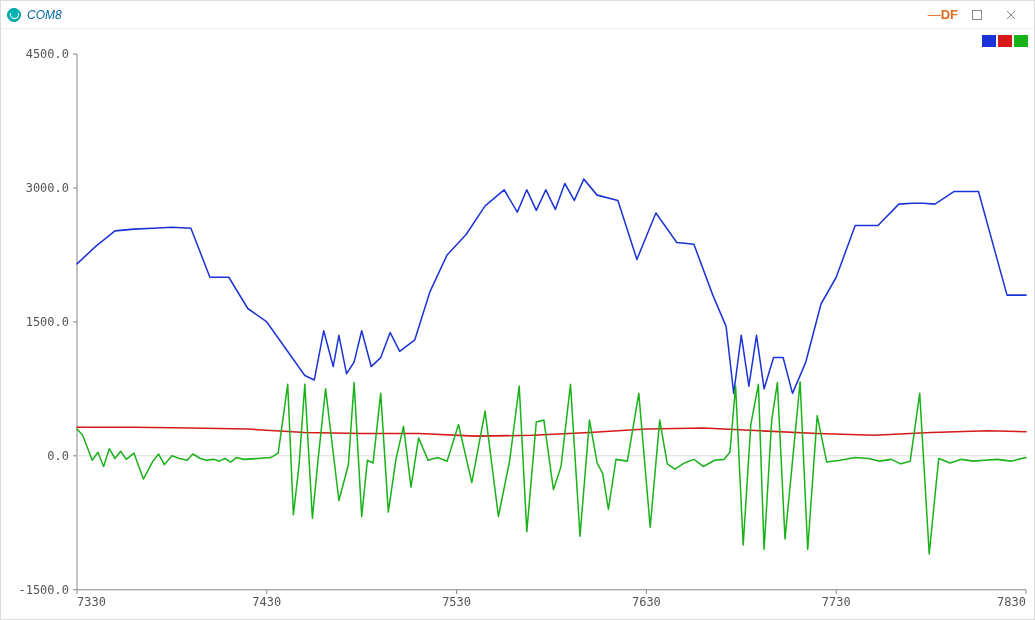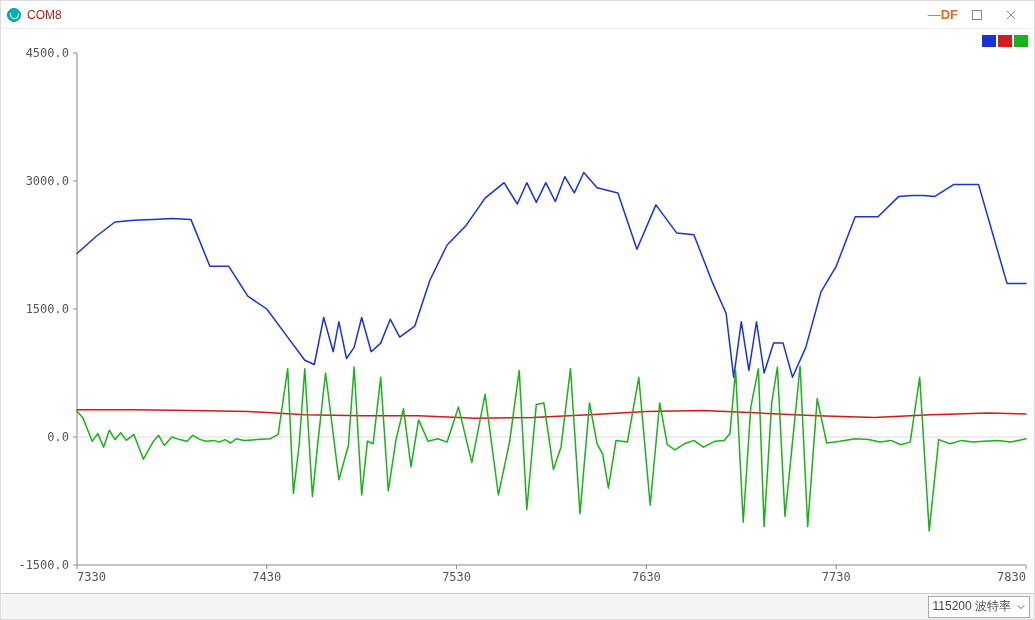--- a/index.html
+++ b/index.html
@@ -48,21 +48,22 @@
     position: absolute;
     width: 7px;
     height: 5px;
     border: 1px solid #fff;
     border-top: none;
     border-radius: 0 0 6px 6px;
     bottom: 2px;
   }
   .titlebar .title {
     flex: 0 0 auto;
-    color: #b91c1c;
+    color: #0369a1;
+    font-style: italic;
   }
   .titlebar .spacer { flex: 1 1 auto; }
   .titlebar .df {
     font-weight: bold;
     font-size: 13px;
     color: #e06a1f;
     margin-right: 2px;
   }
   .titlebar .df .dash { color:#e06a1f; font-weight: normal; }
   .win-btn {
@@ -180,24 +181,14 @@
           <line x1="76" y1="408" x2="1025" y2="408" stroke="#ddd" stroke-width="1"></line>
         </g>
       <g id="lines">
           <path d="M76.0 224.5 L95.0 207.5 L114.0 193.0 L132.9 191.3 L151.9 190.4 L170.9 189.5 L189.9 190.4 L208.9 237.3 L227.8 237.3 L246.8 267.2 L265.8 280.0 L284.8 305.6 L303.8 331.2 L313.3 335.5 L322.7 288.5 L332.2 322.7 L337.9 292.8 L345.5 329.5 L353.1 318.4 L360.7 288.5 L370.2 322.7 L379.7 314.1 L389.2 290.2 L398.7 308.2 L413.8 297.1 L429.0 251.0 L446.1 216.0 L465.1 196.4 L484.1 169.1 L503.1 153.7 L516.3 175.0 L525.8 153.7 L535.3 173.3 L544.8 153.7 L554.3 172.5 L563.8 147.7 L573.3 163.9 L582.8 143.5 L596.1 158.8 L616.9 163.9 L635.9 220.3 L654.9 175.9 L675.8 204.1 L692.9 205.8 L711.8 254.4 L725.1 284.3 L732.7 348.3 L740.3 292.8 L747.9 341.4 L755.5 292.8 L763.1 344.0 L772.6 314.1 L782.1 314.1 L791.5 348.3 L804.8 318.4 L820.0 262.9 L835.2 237.3 L854.2 187.8 L877.0 187.8 L897.8 167.4 L911.1 166.5 L922.5 166.5 L933.9 167.4 L952.9 155.4 L977.5 155.4 L1006.0 254.4 L1025.0 254.4 " fill="none" stroke="#1933d6" stroke-width="1.5" stroke-linejoin="round" stroke-linecap="round"></path>
           <path d="M76.0 380.7 L132.9 380.7 L189.9 381.5 L246.8 382.4 L303.8 385.8 L360.7 386.7 L417.6 386.7 L474.6 389.2 L531.5 388.4 L588.5 385.8 L645.4 382.4 L702.3 381.5 L759.3 384.1 L816.2 386.7 L873.2 388.4 L930.1 385.8 L987.0 384.1 L1025.0 385.0 " fill="none" stroke="#d61919" stroke-width="1.5" stroke-linejoin="round" stroke-linecap="round"></path>
           <path d="M76.0 382.4 L81.7 388.4 L91.2 412.3 L96.9 404.6 L102.6 418.2 L108.3 401.2 L114.0 410.6 L119.7 403.7 L125.3 411.4 L132.9 405.4 L142.4 430.2 L151.9 413.1 L157.6 406.3 L163.3 416.5 L170.9 408.0 L178.5 410.6 L186.1 412.3 L191.8 406.3 L199.4 410.6 L205.1 412.3 L212.7 411.4 L218.3 413.1 L224.0 410.6 L229.7 414.0 L235.4 409.7 L243.0 411.4 L256.3 410.6 L269.6 409.7 L277.2 405.4 L286.7 339.7 L292.4 464.3 L298.1 416.5 L303.8 339.7 L311.4 467.7 L317.0 412.3 L324.6 344.0 L337.9 450.7 L347.4 416.5 L353.1 338.0 L360.7 466.0 L366.4 412.3 L372.1 414.8 L379.7 348.3 L387.3 461.8 L394.9 411.4 L402.5 379.8 L410.0 437.9 L417.6 390.9 L427.1 412.3 L436.6 409.7 L446.1 413.1 L457.5 378.1 L470.8 433.6 L484.1 365.3 L497.4 466.0 L508.7 412.3 L518.2 341.4 L525.8 480.5 L535.3 375.6 L542.9 373.9 L552.4 440.4 L560.0 418.2 L569.5 339.7 L579.0 484.8 L588.5 373.9 L596.1 414.8 L601.7 425.1 L607.4 459.2 L615.0 411.4 L626.4 413.1 L637.8 348.3 L649.2 476.3 L658.7 373.9 L666.3 415.7 L673.9 420.8 L683.4 414.8 L692.9 411.4 L702.3 418.2 L713.7 412.3 L723.2 411.4 L728.9 404.6 L734.6 341.4 L742.2 493.3 L749.8 378.1 L757.4 339.7 L763.1 497.6 L770.7 373.9 L776.4 338.0 L784.0 487.4 L791.5 413.1 L799.1 337.2 L806.7 497.6 L816.2 369.6 L825.7 414.0 L839.0 412.3 L854.2 409.7 L867.5 410.6 L878.9 413.1 L890.2 411.4 L899.7 415.7 L909.2 413.1 L918.7 348.3 L928.2 501.9 L937.7 410.6 L949.1 414.8 L960.5 411.4 L971.9 413.1 L983.2 412.3 L996.5 411.4 L1009.8 413.1 L1025.0 409.7 " fill="none" stroke="#19b219" stroke-width="1.5" stroke-linejoin="round" stroke-linecap="round"></path>
         </g>
     </svg>
   </div>
 
-  <div class="statusbar">
-    <div class="baud-select">
-      <span>115200 波特率</span>
-      <span class="chev">
-        <svg width="8" height="8" viewBox="0 0 10 10">
-            <path d="M1 3 L5 7 L9 3" fill="none" stroke="#555" stroke-width="1.2"></path>
-          </svg>
-      </span>
-    </div>
-  </div>
 
 </div>
 
 </body></html>

